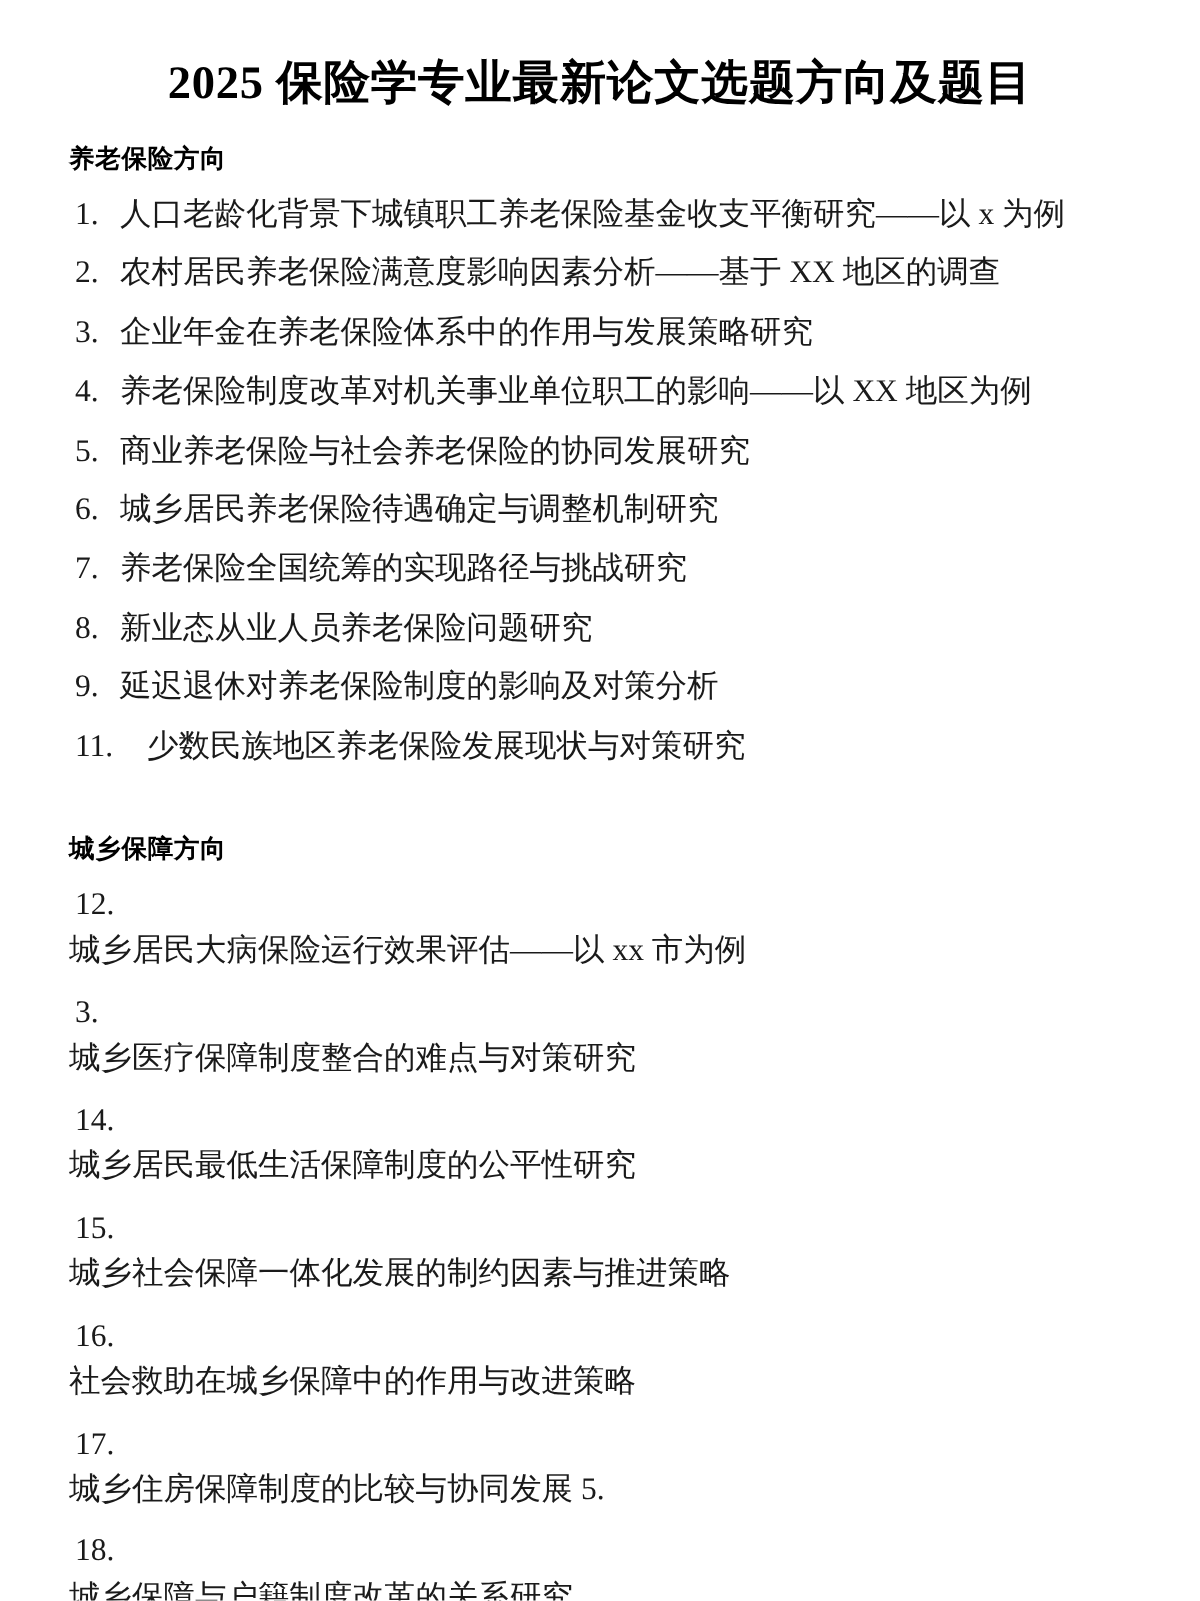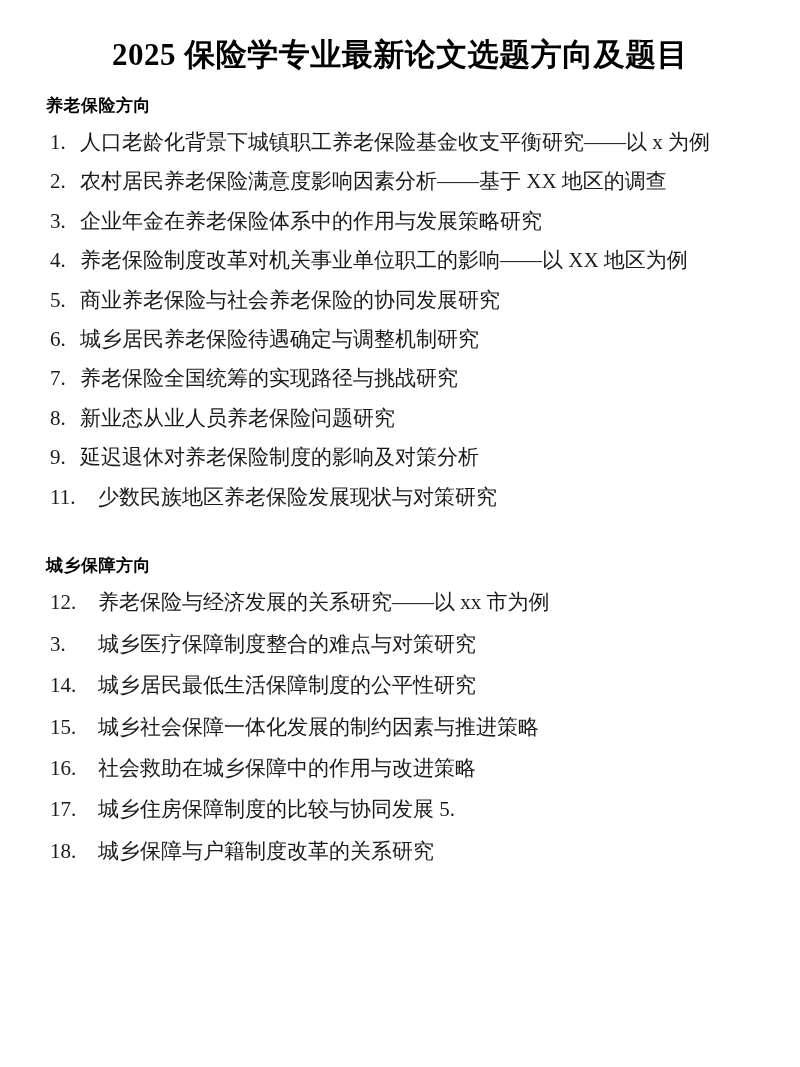--- a/index.html
+++ b/index.html
@@ -66,20 +66,21 @@
   }
   .num.wide {
     min-width: 52px;
   }
   .txt {
     flex: 1 1 auto;
     padding-left: 6px;
   }
   .sect-2 ol.items li {
     margin-bottom: 11px;
+    flex-direction: column;
   }
 </style>
 </head>
 <body>
 
 <div class="page">
 
   <h1 class="doc-title">2025 保险学专业最新论文选题方向及题目</h1>
 
   <div class="section sect-1">
@@ -126,21 +127,21 @@
         <span class="txt">少数民族地区养老保险发展现状与对策研究</span>
       </li>
     </ol>
   </div>
 
   <div class="section sect-2">
     <h2 class="section-heading">城乡保障方向</h2>
     <ol class="items">
       <li>
         <span class="num wide">12.</span>
-        <span class="txt">养老保险与经济发展的关系研究——以 xx 市为例</span>
+        <span class="txt">城乡居民大病保险运行效果评估——以 xx 市为例</span>
       </li>
       <li>
         <span class="num wide">3.</span>
         <span class="txt">城乡医疗保障制度整合的难点与对策研究</span>
       </li>
       <li>
         <span class="num wide">14.</span>
         <span class="txt">城乡居民最低生活保障制度的公平性研究</span>
       </li>
       <li>

